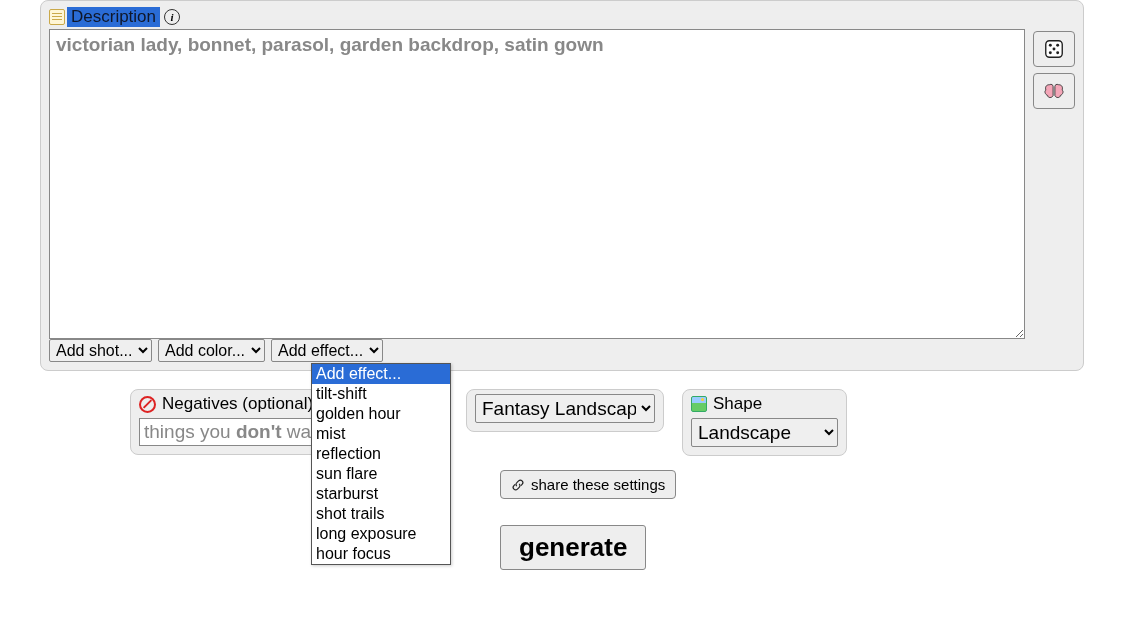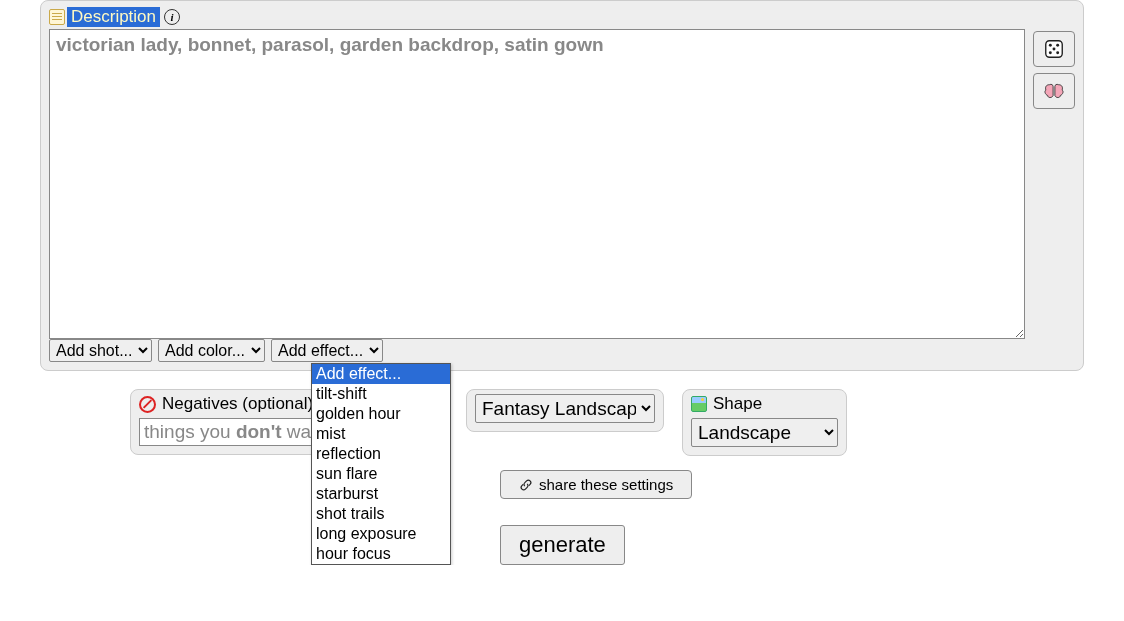--- a/index.html
+++ b/index.html
@@ -34,21 +34,21 @@
   .note-icon::after {
     content: "";
     position: absolute;
     left: 2px; top: 3px; right: 2px;
     height: 1px;
     background: #caa94a;
     box-shadow: 0 3px 0 #caa94a, 0 6px 0 #caa94a;
   }
   .desc-label {
     background: #2a6cd6;
-    color: #fef9c3;
+    color: #0f172a;
     padding: 0 4px;
     font-size: 17px;
   }
   .info-icon {
     width: 16px; height: 16px;
     border: 1.5px solid #333;
     border-radius: 50%;
     display: inline-flex;
     align-items: center;
     justify-content: center;
@@ -233,37 +233,38 @@
     margin: 14px 0 0 500px;
     display: flex;
     flex-direction: column;
     align-items: flex-start;
     gap: 26px;
   }
   .share-btn {
     background: #eeeeee;
     border: 1px solid #888;
     border-radius: 4px;
-    padding: 5px 18px;
+    padding: 5px 10px;
     font-size: 15px;
     display: inline-flex;
     align-items: center;
     gap: 6px;
     cursor: pointer;
   }
   .link-icon {
     width: 14px; height: 14px;
   }
   .generate-btn {
     background: #eeeeee;
     border: 1px solid #888;
     border-radius: 3px;
     padding: 6px 18px;
-    font-size: 22px;
+    font-size: 26px;
     cursor: pointer;
+    font-weight: bold;
   }
 </style>
 </head>
 <body>
 
 <div class="outer-panel">
   <div class="desc-header">
     <span class="note-icon"></span>
     <span class="desc-label">Description</span>
     <span class="info-icon">i</span>

